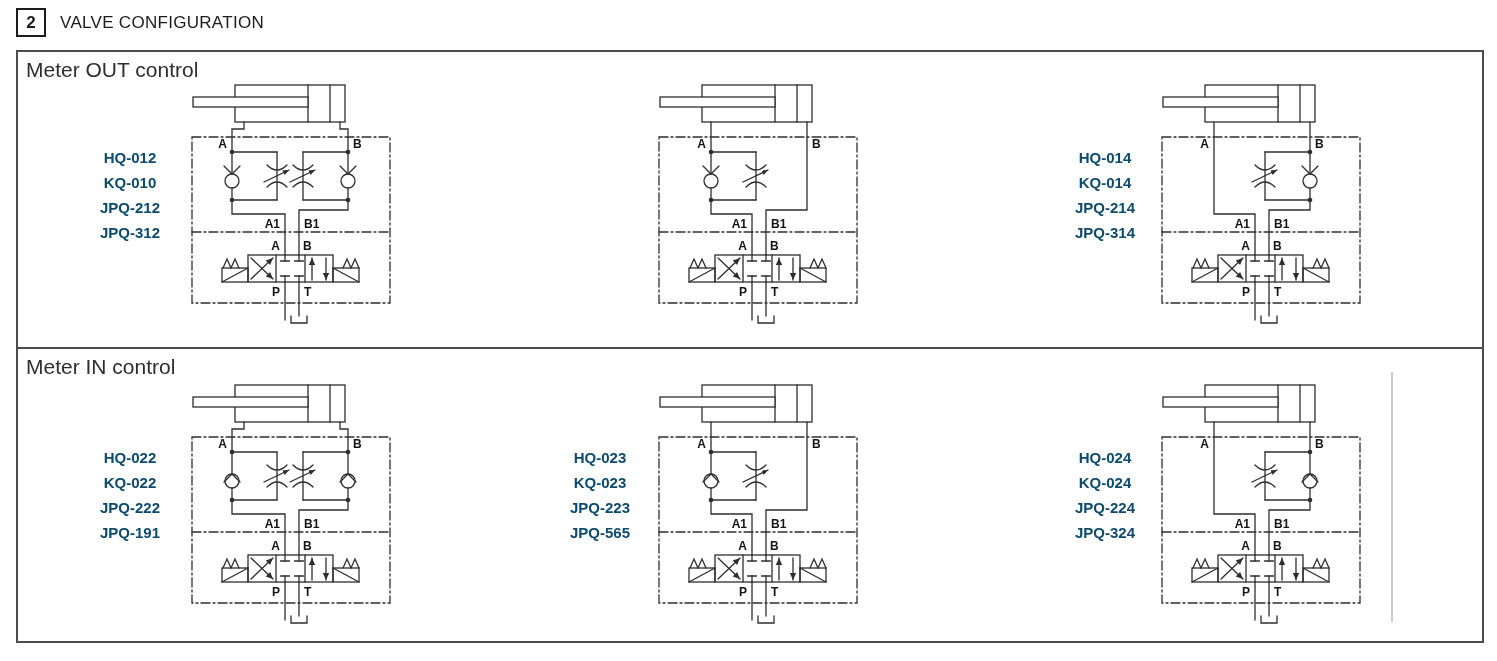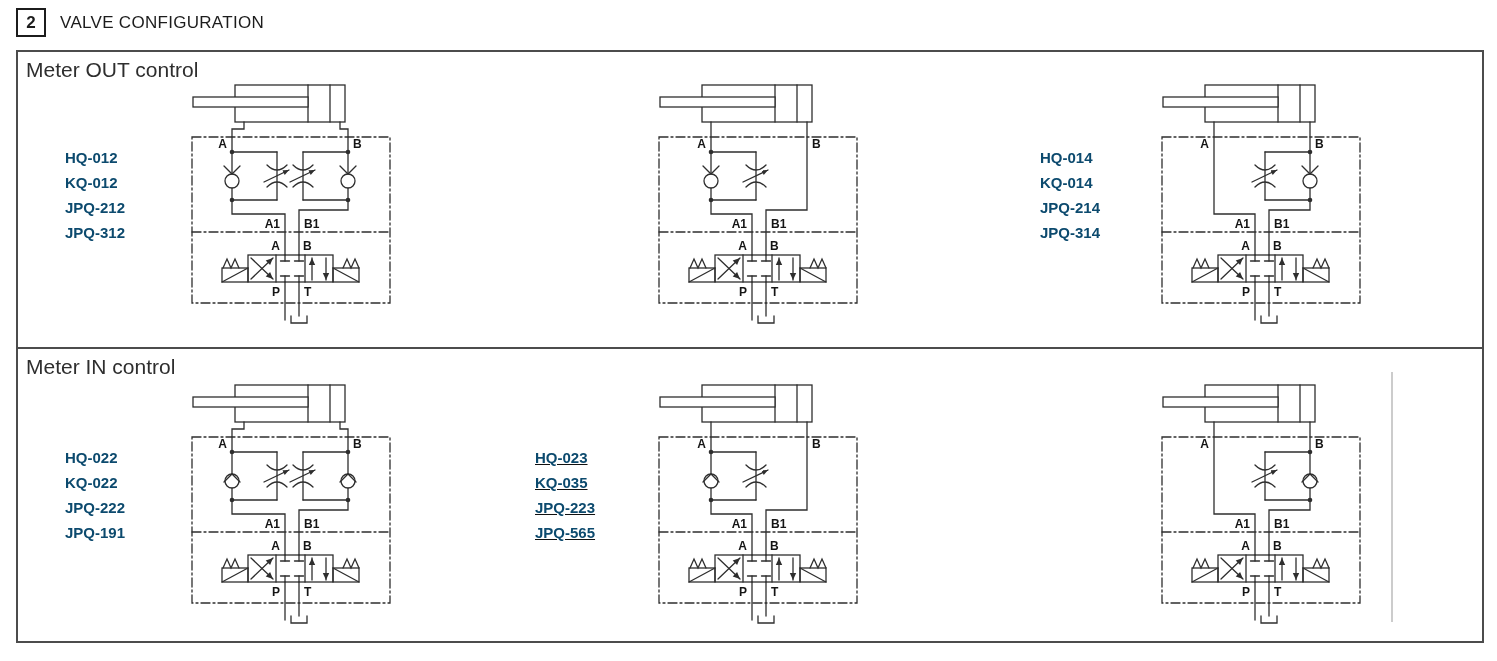--- a/index.html
+++ b/index.html
@@ -1,21 +1,21 @@
 <!DOCTYPE html>
 <html><head>
 <meta charset="utf-8">
 <style>
   html,body{margin:0;padding:0;background:#fff;}
   .page{position:relative;width:1497px;height:661px;background:#fff;overflow:hidden;
         font-family:"Liberation Sans","DejaVu Sans",sans-serif;color:#111;}
   .num-box{position:absolute;left:16px;top:8px;width:26px;height:25px;border:2px solid #1c1c1c;
            display:flex;align-items:center;justify-content:center;font-size:17px;font-weight:bold;color:#1c1c1c;}
   .page-title{position:absolute;left:60px;top:13px;font-size:17px;font-weight:normal;letter-spacing:.3px;color:#1c1c1c;}
-  .frame{position:absolute;left:16px;top:50px;width:1464px;height:589px;border:2px solid #4c4c4c;}
+  .frame{position:absolute;left:16px;top:50px;width:1464px;height:589px;border:2px solid #4c4c4c;text-align:center;}
   .section{position:relative;width:100%;}
   .section.first{height:295px;border-bottom:2px solid #4c4c4c;}
   .section.second{height:366px;}
   .section-label{position:absolute;left:8px;top:6px;font-size:21px;font-weight:400;color:#2e2e2e;}
   .model-block{position:absolute;width:130px;}
   .model-label{font-size:15px;font-weight:bold;line-height:25px;color:#0c4a6e;white-space:nowrap;}
   .schematic{position:absolute;width:220px;height:255px;}
   .schematic svg{display:block;width:220px;height:255px;}
   .schematic line,.schematic polyline,.schematic path,.schematic rect,.schematic circle{
       stroke:#2e2e2e;stroke-width:1.3;fill:none;stroke-linecap:round;}
@@ -33,21 +33,21 @@
 <div class="page">
   <div class="num-box">
     <span>2</span>
   </div>
   <div class="page-title">VALVE CONFIGURATION</div>
   <div class="frame" id="frame">
       <div class="section first">
         <div class="section-label">Meter OUT control</div>
         <div class="model-block" style="left: 47px; top: 93px;">
           <div class="model-label">HQ-012</div>
-          <div class="model-label">KQ-012</div>
+          <div class="model-label">KQ-010</div>
           <div class="model-label">JPQ-212</div>
           <div class="model-label">JPQ-312</div>
         </div>
         <div class="schematic" style="left: 167px; top: 28px;">
           <svg viewBox="0 0 220 255" xmlns="http://www.w3.org/2000/svg">
             <g>
               <rect x="50" y="5" width="110" height="37"></rect>
               <line x1="123" y1="5" x2="123" y2="42"></line>
               <line x1="145" y1="5" x2="145" y2="42"></line>
               <rect class="wfill" x="8" y="17" width="115" height="10"></rect>
@@ -360,23 +360,23 @@
             <text x="42" y="68" text-anchor="end">A</text>
             <text x="168" y="68" text-anchor="start">B</text>
             <text x="95" y="148" text-anchor="end">A1</text>
             <text x="119" y="148" text-anchor="start">B1</text>
             <text x="95" y="170" text-anchor="end">A</text>
             <text x="118" y="170" text-anchor="start">B</text>
             <text x="95" y="216" text-anchor="end">P</text>
             <text x="119" y="216" text-anchor="start">T</text>
           </svg>
         </div>
-        <div class="model-block" style="left: 517px; top: 96px; text-decoration: underline;">
+        <div class="model-block" style="left: 517px; top: 96px;">
           <div class="model-label">HQ-023</div>
-          <div class="model-label">KQ-035</div>
+          <div class="model-label">KQ-023</div>
           <div class="model-label">JPQ-223</div>
           <div class="model-label">JPQ-565</div>
         </div>
         <div class="schematic" style="left: 634px; top: 31px;">
           <svg viewBox="0 0 220 255" xmlns="http://www.w3.org/2000/svg">
             <g>
               <rect x="50" y="5" width="110" height="37"></rect>
               <line x1="123" y1="5" x2="123" y2="42"></line>
               <line x1="145" y1="5" x2="145" y2="42"></line>
               <rect class="wfill" x="8" y="17" width="115" height="10"></rect>
@@ -436,20 +436,26 @@
             <text x="54" y="68" text-anchor="end">A</text>
             <text x="160" y="68" text-anchor="start">B</text>
             <text x="95" y="148" text-anchor="end">A1</text>
             <text x="119" y="148" text-anchor="start">B1</text>
             <text x="95" y="170" text-anchor="end">A</text>
             <text x="118" y="170" text-anchor="start">B</text>
             <text x="95" y="216" text-anchor="end">P</text>
             <text x="119" y="216" text-anchor="start">T</text>
           </svg>
         </div>
+        <div class="model-block" style="left: 1022px; top: 96px;">
+          <div class="model-label">HQ-024</div>
+          <div class="model-label">KQ-024</div>
+          <div class="model-label">JPQ-224</div>
+          <div class="model-label">JPQ-324</div>
+        </div>
         <div class="schematic" style="left: 1137px; top: 31px;">
           <svg viewBox="0 0 220 255" xmlns="http://www.w3.org/2000/svg">
             <g>
               <rect x="50" y="5" width="110" height="37"></rect>
               <line x1="123" y1="5" x2="123" y2="42"></line>
               <line x1="145" y1="5" x2="145" y2="42"></line>
               <rect class="wfill" x="8" y="17" width="115" height="10"></rect>
             </g>
             <g>
               <rect class="dd" x="7" y="57" width="198" height="166"></rect>

